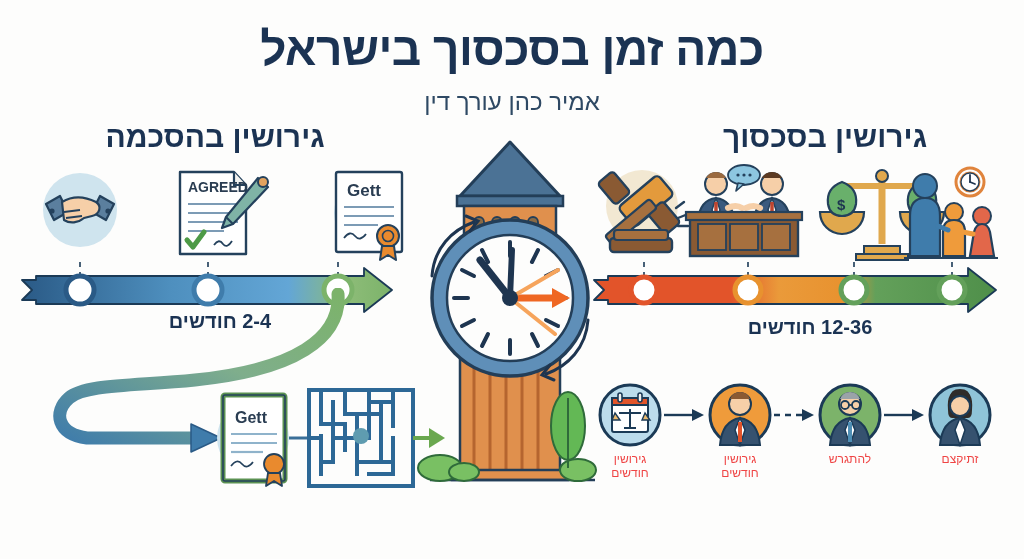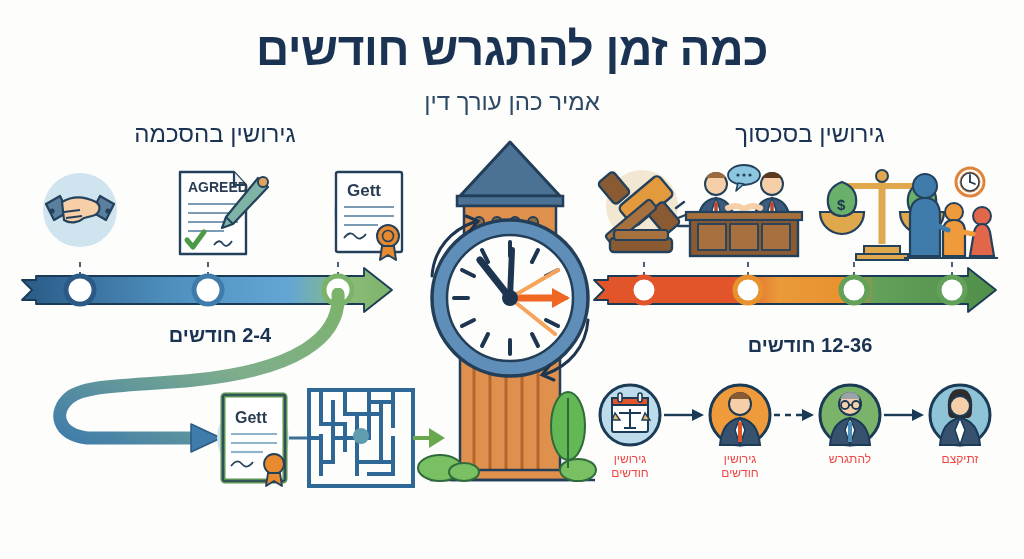--- a/index.html
+++ b/index.html
@@ -24,48 +24,48 @@
     letter-spacing: -0.5px;
   }
   #subtitle {
     top: 88px; left: 0; width: 1024px;
     text-align: center;
     font-size: 24px; color: #2e4964;
     direction: rtl;
   }
   .section-head {
     top: 120px;
-    font-size: 24px; font-weight: normal;
+    font-size: 30px; font-weight: bold;
     color: #1b3353; direction: rtl;
     text-align: center;
   }
   #head-left  { left: 60px;  width: 310px; }
-  #head-right { left: 655px; width: 310px; }
+  #head-right { left: 670px; width: 310px; }
 
   .time-label {
     font-size: 20px; font-weight: bold;
     color: #1b3353; direction: rtl; text-align: center;
   }
-  #time-left  { top: 324px; left: 70px;  width: 300px; }
-  #time-right { top: 334px; left: 660px; width: 300px; }
+  #time-left  { top: 310px; left: 70px;  width: 300px; }
+  #time-right { top: 316px; left: 660px; width: 300px; }
 
   .step-caption {
     font-size: 12px; color: #ef4444;
     direction: rtl; text-align: center;
     line-height: 14px; width: 86px;
   }
 
   svg { display: block; }
 </style>
 </head>
 <body>
 
 <div id="stage">
 
-  <div class="abs" id="title">כמה זמן להתגרש חודשים</div>
+  <div class="abs" id="title">כמה זמן בסכסוך בישראל</div>
   <div class="abs" id="subtitle">אמיר כהן עורך דין</div>
 
   <div class="abs section-head" id="head-left">גירושין בהסכמה</div>
   <div class="abs section-head" id="head-right">גירושין בסכסוך</div>
 
   <svg class="abs" style="top:160px;left:28px;" width="380" height="110" viewBox="0 0 380 110">
 
     <g>
       <circle cx="52" cy="50" r="37" fill="#cfe4ee"></circle>
       <path d="M18 44 L32 36 L40 52 L26 60 Z" fill="#5b7f9e" stroke="#24415c" stroke-width="2.2" stroke-linejoin="round"></path>

